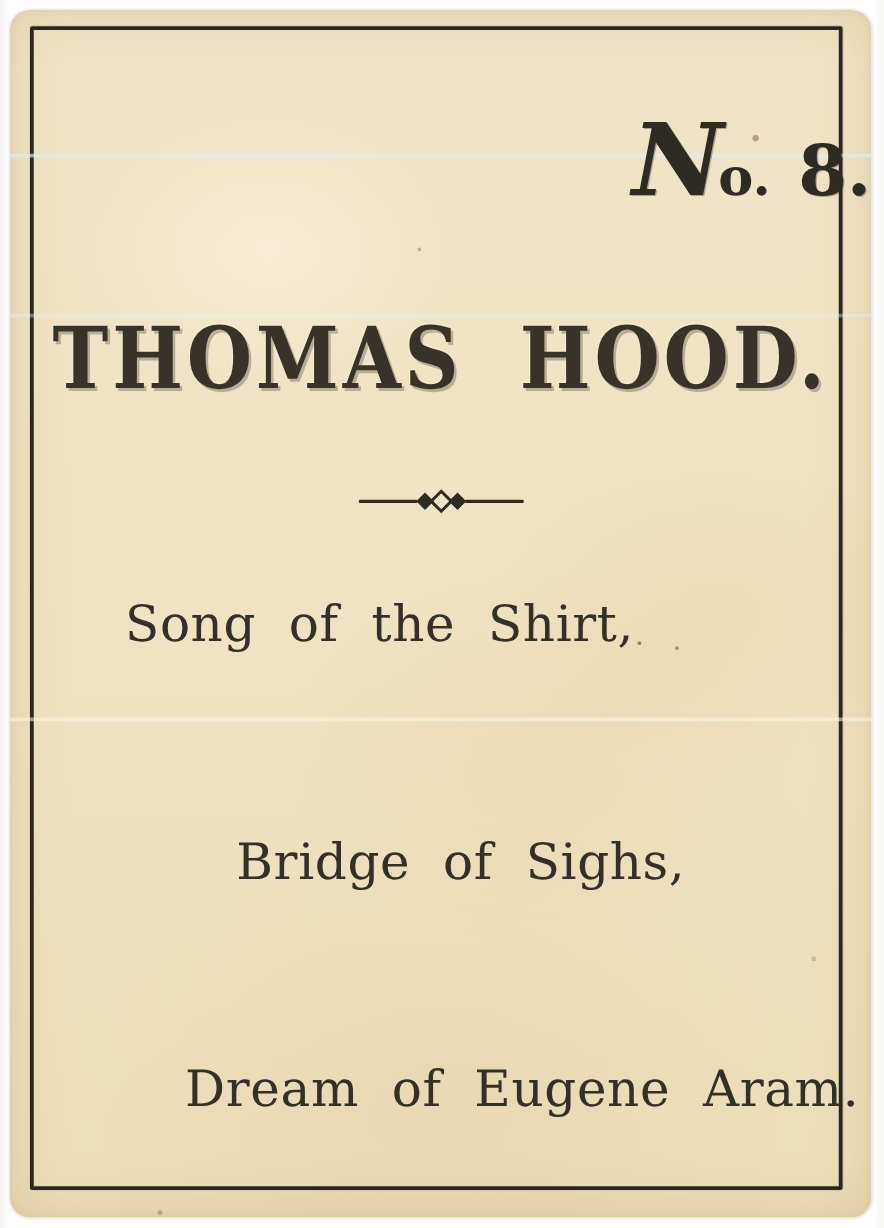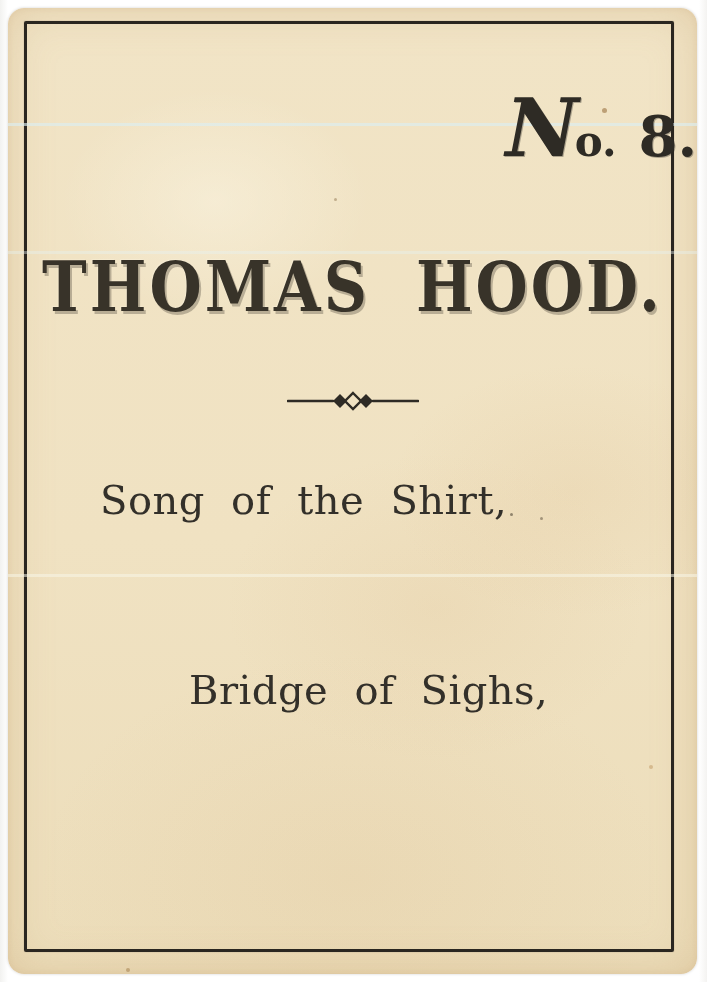--- a/index.html
+++ b/index.html
@@ -180,15 +180,16 @@
         <line x1="1" y1="13" x2="46" y2="13" stroke="#2e2b25" stroke-width="2.6" stroke-linecap="round"></line>
         <line x1="86" y1="13" x2="131" y2="13" stroke="#2e2b25" stroke-width="2.6" stroke-linecap="round"></line>
         <polygon points="53,6 60,13 53,20 46,13" fill="#2e2b25"></polygon>
         <polygon points="66,5 74,13 66,21 58,13" fill="none" stroke="#2e2b25" stroke-width="2.4"></polygon>
         <polygon points="79,6 86,13 79,20 72,13" fill="#2e2b25"></polygon>
       </svg>
     </div>
 
     <div class="work work-1">Song of the Shirt,</div>
     <div class="work work-2">Bridge of Sighs,</div>
+    <div class="work work-3">Dream of Eugene Aram.</div>
 
   </div>
 </div>
 
 </body></html>

